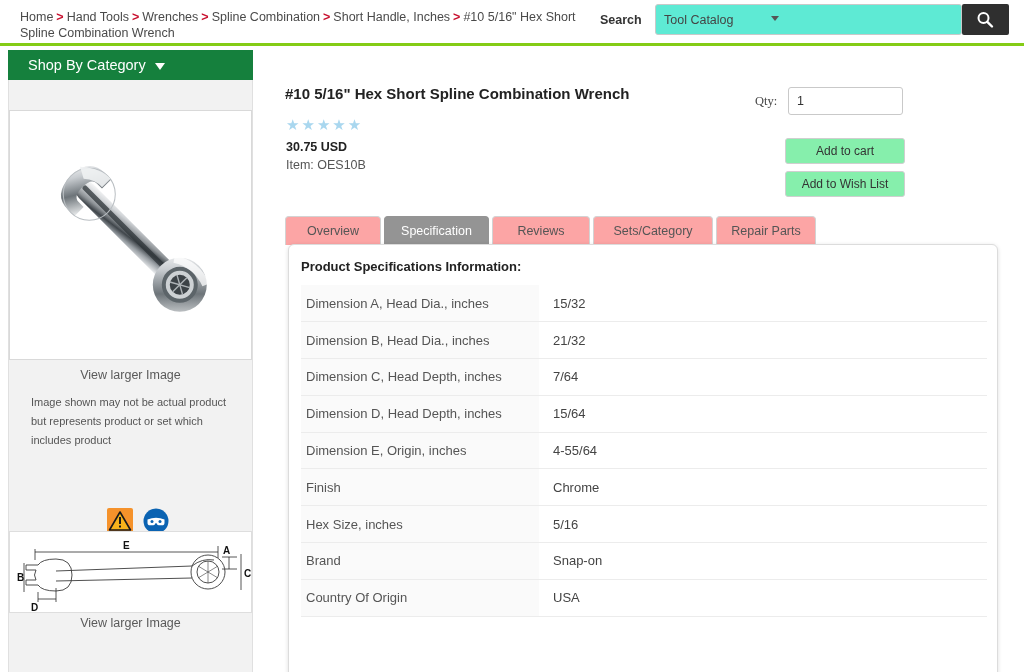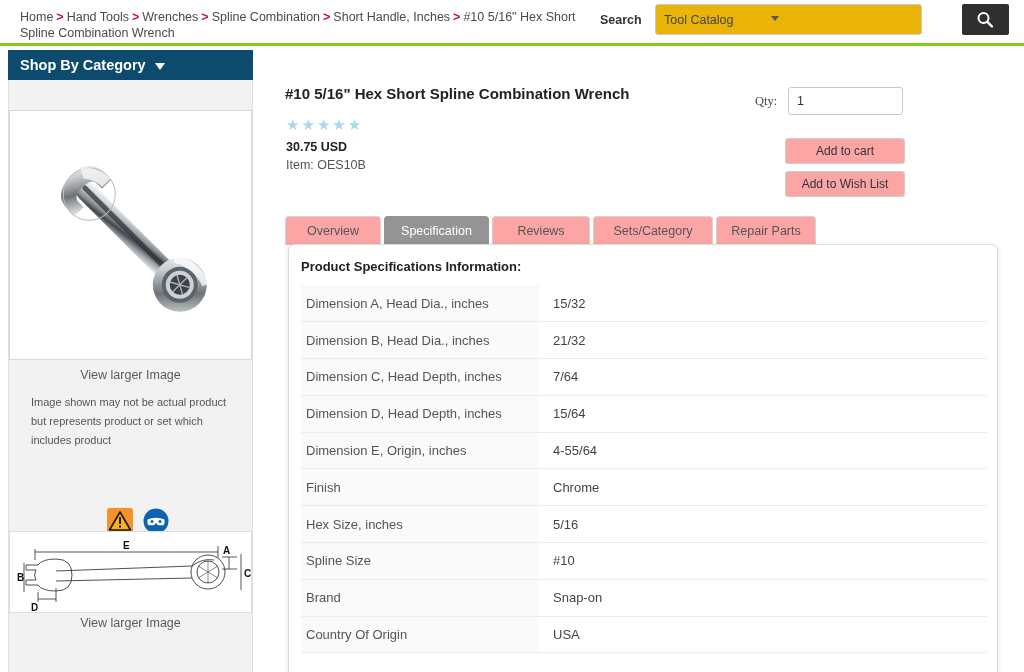--- a/index.html
+++ b/index.html
@@ -26,22 +26,22 @@
   #breadcrumb .sep { color: #c8102e; font-weight: bold; padding: 0 3px; }
   #breadcrumb .current { color: #4a4a4a; }
 
   #search-wrap { position: absolute; left: 600px; top: 4px; height: 34px; }
   #search-label {
     position: absolute; left: 0; top: 9px;
     font-size: 12.5px; font-weight: bold; color: #333;
   }
   #search-box {
     position: absolute; left: 55px; top: 0;
-    width: 267px; height: 31px;
-    background: #eab308;
+    width: 307px; height: 31px;
+    background: #5eead4;
     border: 1px solid #c9c9c9;
     border-radius: 3px;
   }
   #catalog-select {
     position: absolute; left: 8px; top: 4px;
     width: 125px; height: 22px;
     border: none; background: transparent;
     font-family: "Liberation Sans", sans-serif;
     font-size: 12.5px; color: #444;
     -webkit-appearance: none; appearance: none;
@@ -60,25 +60,25 @@
     background: #2f2f2f;
     border: none; border-radius: 2px;
     cursor: pointer;
   }
   #search-btn svg { position: absolute; left: 14px; top: 7px; }
 
   
   #sidebar { position: absolute; left: 8px; top: 50px; width: 245px; }
   #cat-header {
     width: 245px; height: 30px;
-    background: #0c4a6e;
+    background: #15803d;
     color: #fff;
-    font-size: 14.5px; font-weight: bold;
+    font-size: 14.5px; font-weight: normal;
     line-height: 30px;
-    padding-left: 12px;
+    padding-left: 20px;
     position: relative;
   }
   #cat-caret {
     position: absolute; left: 147px; top: 13px;
     width: 0; height: 0;
     border-left: 5px solid transparent;
     border-right: 5px solid transparent;
     border-top: 7px solid #fff;
   }
   #sidebar-body {
@@ -152,21 +152,21 @@
     width: 115px; height: 28px;
     border: 1px solid #c9c9c9; border-radius: 3px;
     padding-left: 8px;
     font-family: "Liberation Sans", sans-serif;
     font-size: 12.5px; color: #333;
     background: #fff; outline: none;
   }
   .action-btn {
     position: absolute; left: 500px;
     width: 120px; height: 26px;
-    background: #fca5a5;
+    background: #86efac;
     border: 1px solid #cfcfcf; border-radius: 3px;
     font-family: "Liberation Sans", sans-serif;
     font-size: 12px; color: #333;
     cursor: pointer;
   }
   #add-cart-btn { top: 58px; }
   #wishlist-btn { top: 91px; }
 
   
   #tabs { position: absolute; left: 0; top: 136px; height: 29px; }
@@ -404,24 +404,20 @@
           </tr>
           <tr>
             <td class="k">Finish</td>
             <td class="v">Chrome</td>
           </tr>
           <tr>
             <td class="k">Hex Size, inches</td>
             <td class="v">5/16</td>
           </tr>
           <tr>
-            <td class="k">Spline Size</td>
-            <td class="v">#10</td>
-          </tr>
-          <tr>
             <td class="k">Brand</td>
             <td class="v">Snap-on</td>
           </tr>
           <tr>
             <td class="k">Country Of Origin</td>
             <td class="v">USA</td>
           </tr>
         </tbody>
       </table>
   </div>

